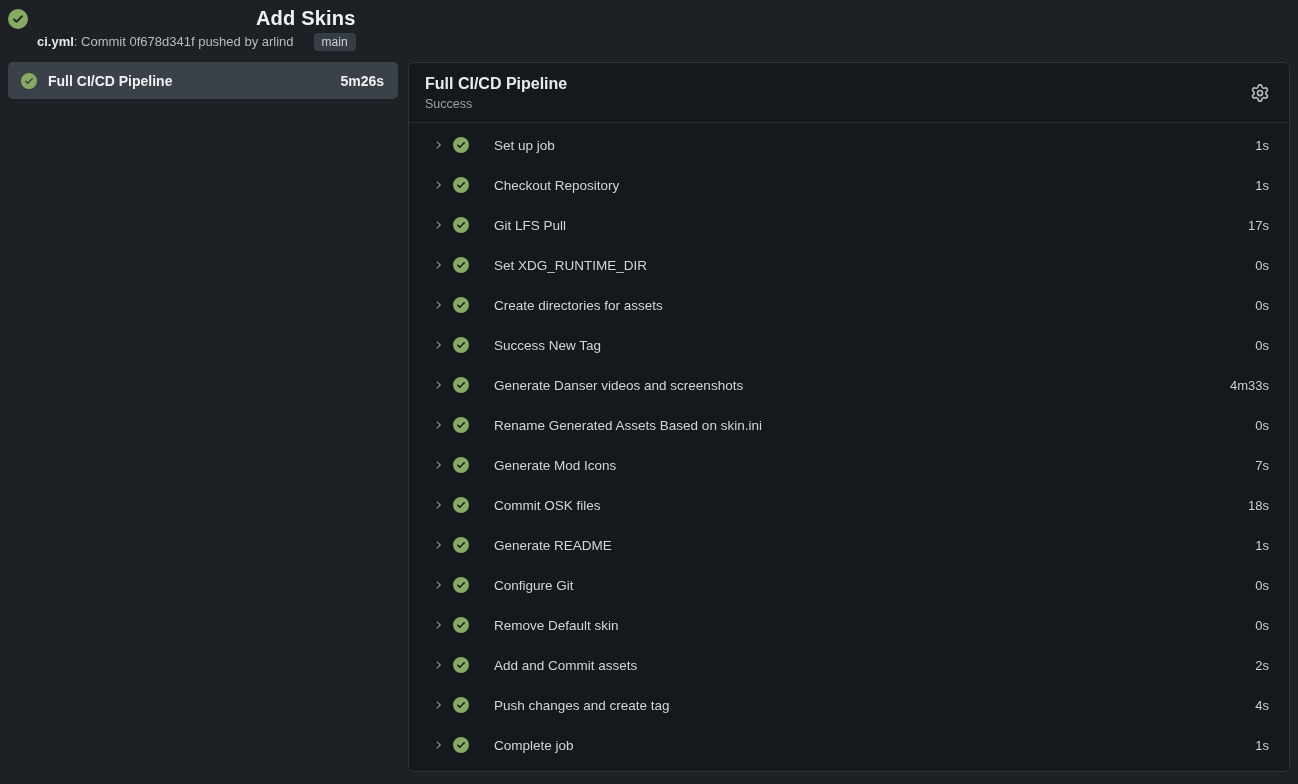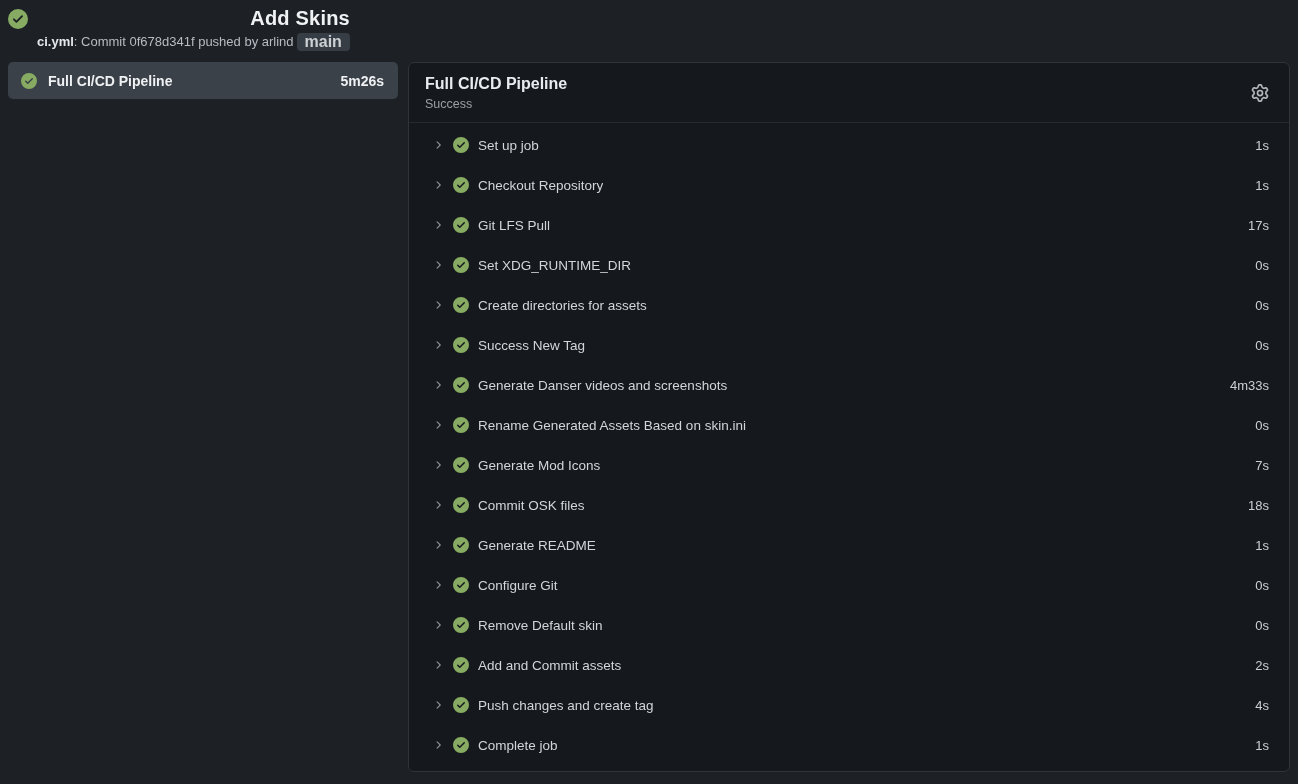--- a/index.html
+++ b/index.html
@@ -25,29 +25,28 @@
   .run-header{
     display:flex;align-items:flex-start;gap:9px;
     padding:6px 8px 0 8px;height:56px;text-align:right;
   }
   .run-header .status-icon{flex:none;margin-top:3px;}
   .run-title{
     font-size:20px;font-weight:700;color:var(--text-bright);
     line-height:25px;letter-spacing:.2px;
   }
   .run-meta{
-    display:flex;align-items:center;gap:3px;
+    display:flex;align-items:center;gap:20px;
     font-size:13px;color:var(--text-meta);margin-top:2px;line-height:16px;
   }
   .run-meta .wf-file{font-weight:700;color:#e6e9ec;}
   .branch-badge{
     display:inline-block;background:var(--bg-badge);
-    border-radius:4px;padding:2px 8px;font-size:16px;color:#ccd0d4;
+    border-radius:4px;padding:2px 8px;font-size:12px;color:#ccd0d4;
     line-height:14px;
-    font-weight:bold;
   }
   .content{
     display:flex;align-items:flex-start;gap:10px;
     padding:6px 8px 0 8px;
     justify-content:space-between;
   }
   .jobs-col{width:390px;flex:none;}
   .job-item{
     display:flex;align-items:center;gap:11px;
     height:37px;padding:0 14px 0 13px;
@@ -80,21 +79,21 @@
   }
   .steps{flex:1;padding:2px 0;overflow:hidden;}
   .step-row{
     display:flex;align-items:center;
     height:40px;padding:0 20px 0 23px;
     cursor:pointer;
   }
   .chev{flex:none;display:flex;color:#8d939a;margin-right:9px;}
   .check{flex:none;display:flex;}
   .step-name{
-    margin-left:9px;font-size:13.5px;color:var(--text-main);
+    margin-left:25px;font-size:13.5px;color:var(--text-main);
     white-space:nowrap;overflow:hidden;text-overflow:ellipsis;
   }
   .spacer{flex:1;}
   .step-duration{font-size:13px;color:#cbd0d5;flex:none;}
   svg{display:block;}
 </style>
 </head>
 <body>
 
 <div>

